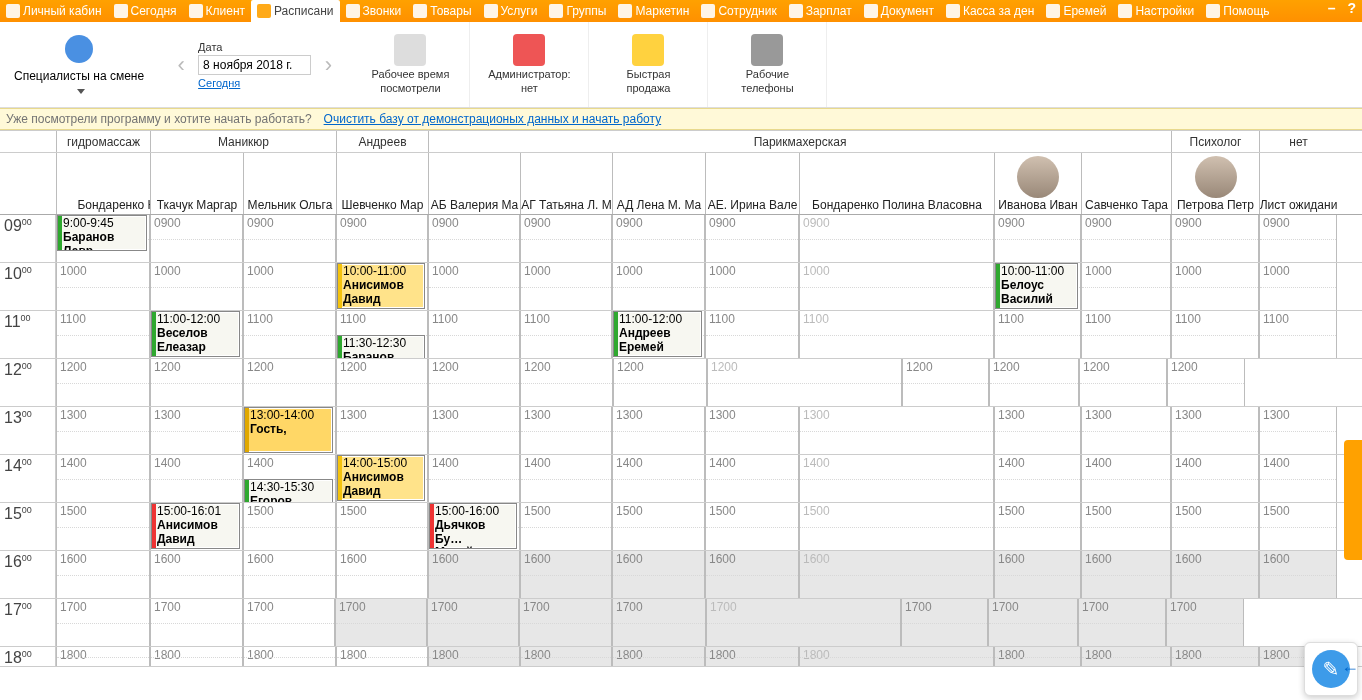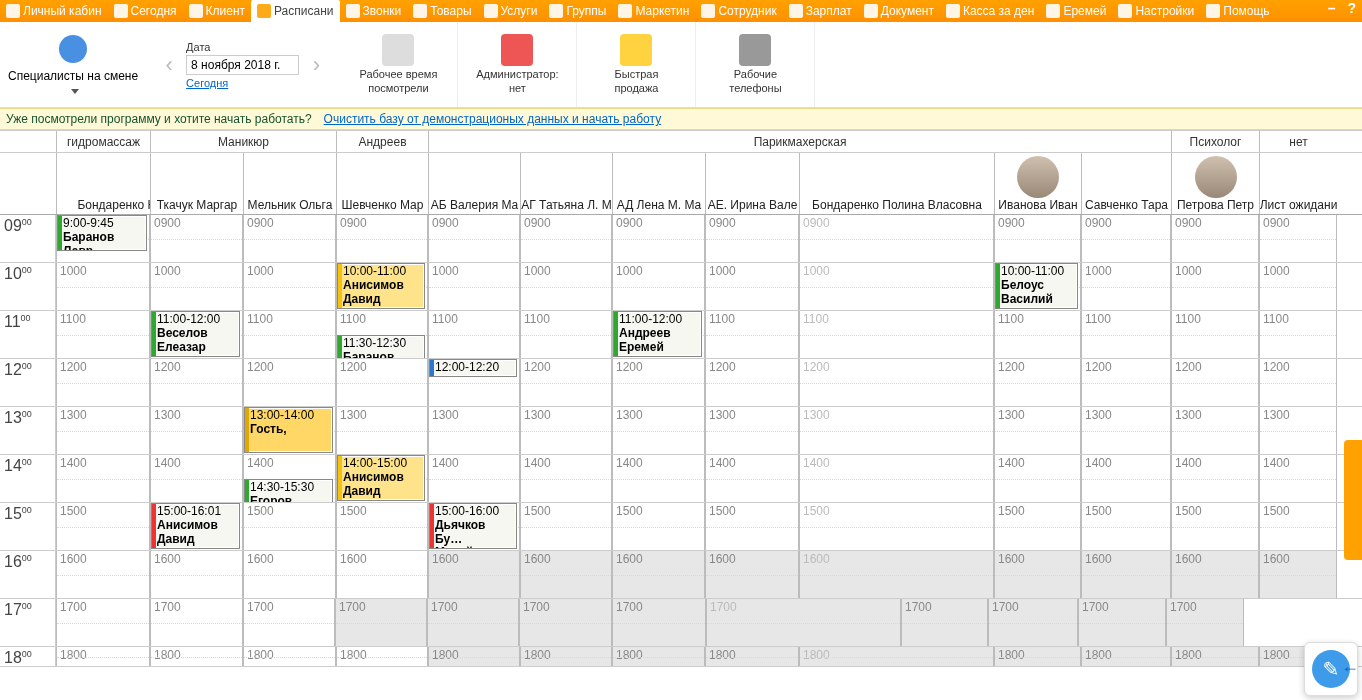--- a/index.html
+++ b/index.html
@@ -15,33 +15,33 @@
 .rt-min,.rt-help { color:#fff; padding:0 6px; font-size:14px; font-weight:bold; cursor:pointer; }
 
 
 .toolbar { display:flex; align-items:center; height:86px; background:#fff; border-bottom:1px solid #ddd; }
 .tb-group { display:flex; flex-direction:column; align-items:center; justify-content:center; height:100%; padding:4px 14px; border-right:1px solid #eee; gap:2px; }
 .tb-group .big-icon { width:32px; height:32px; background:#ddd; border-radius:4px; }
 .tb-group.red .big-icon { background:#e55; }
 .tb-group.bolt .big-icon { background:#ffd23f; }
 .tb-group.phone .big-icon { background:#999; }
 .tb-group .lbl { font-size:11px; text-align:center; color:#333; line-height:1.2; max-width:90px; }
-.shift-btn { display:flex; align-items:center; gap:6px; background:#fff; border:none; padding:4px 8px; height:100%; }
+.shift-btn { display:flex; align-items:center; gap:6px; background:#fff; border:none; padding:4px 14px; height:100%; }
 .shift-btn .avatar-icon { width:28px; height:28px; border-radius:50%; background:#4a90e2; }
 .shift-btn .caret { border-left:4px solid transparent; border-right:4px solid transparent; border-top:5px solid #555; margin-left:3px; }
 .date-nav { display:flex; align-items:center; gap:6px; padding:0 12px; }
 .date-nav .arrow { width:22px; height:36px; display:flex; align-items:center; justify-content:center; font-size:22px; color:#bbb; cursor:pointer; }
 .date-block { display:flex; flex-direction:column; gap:2px; }
 .date-block .cap { font-size:11px; color:#333; }
 .date-block select,.date-block .date-sel { border:1px solid #ccc; padding:2px 18px 2px 4px; font-size:12px; background:#fff; }
 .date-block .today-link { color:#06c; text-decoration:underline; font-size:11px; cursor:pointer; }
 
 
 .demo-bar { height:22px; background:#fff9d8; border-top:1px solid #e8d98d; border-bottom:1px solid #e8d98d; display:flex; align-items:center; padding:0 6px; gap:12px; font-size:12px; }
-.demo-bar .txt { color:#14532d;text-align:right; }
+.demo-bar .txt { color:#737373;text-align:right; }
 .demo-bar .lnk { color:#06c; text-decoration:underline; cursor:pointer; }
 
 
 .schedule { position:relative; overflow:hidden; border-top:1px solid #ccc; }
 .cat-row,.staff-row,.hour-row { display:flex; }
 .time-col { width:56px; flex-shrink:0; }
 .lane { border-left:1px solid #bcbcbc; border-right:1px solid #bcbcbc; position:relative; overflow:hidden; }
 .cat-row { height:22px; background:#fff; border-bottom:1px solid #ccc; }
 .cat-cell { display:flex; align-items:center; justify-content:center; font-size:12px; color:#333; border-left:1px solid #bcbcbc; }
 .staff-row { height:62px; background:#fff; border-bottom:1px solid #aaa; }
@@ -416,27 +416,20 @@
         </div>
         <div class="lane w-man1" style="width: 93px;">
           <span class="inner-time"><span class="hh">12</span><span class="mm">00</span></span>
         </div>
         <div class="lane w-man2" style="width: 93px;">
           <span class="inner-time"><span class="hh">12</span><span class="mm">00</span></span>
         </div>
         <div class="lane w-mass" style="width: 92px;">
           <span class="inner-time"><span class="hh">12</span><span class="mm">00</span></span>
         </div>
-        <div class="lane w-p1" style="width: 92px;">
-          <span class="inner-time"><span class="hh">12</span><span class="mm">00</span></span>
-          <div class="appt c-blue" style="top: 0px; height: 18px;">
-            <span class="bar-l"></span>
-            <div class="when">12:00-12:20</div>
-          </div>
-        </div>
         <div class="lane w-p2" style="width: 92px;">
           <span class="inner-time"><span class="hh">12</span><span class="mm">00</span></span>
         </div>
         <div class="lane w-p3" style="width: 93px;">
           <span class="inner-time"><span class="hh">12</span><span class="mm">00</span></span>
         </div>
         <div class="lane w-p4" style="width: 94px;">
           <span class="inner-time"><span class="hh">12</span><span class="mm">00</span></span>
         </div>
         <div class="lane w-p5 inactive" style="width: 195px;">

